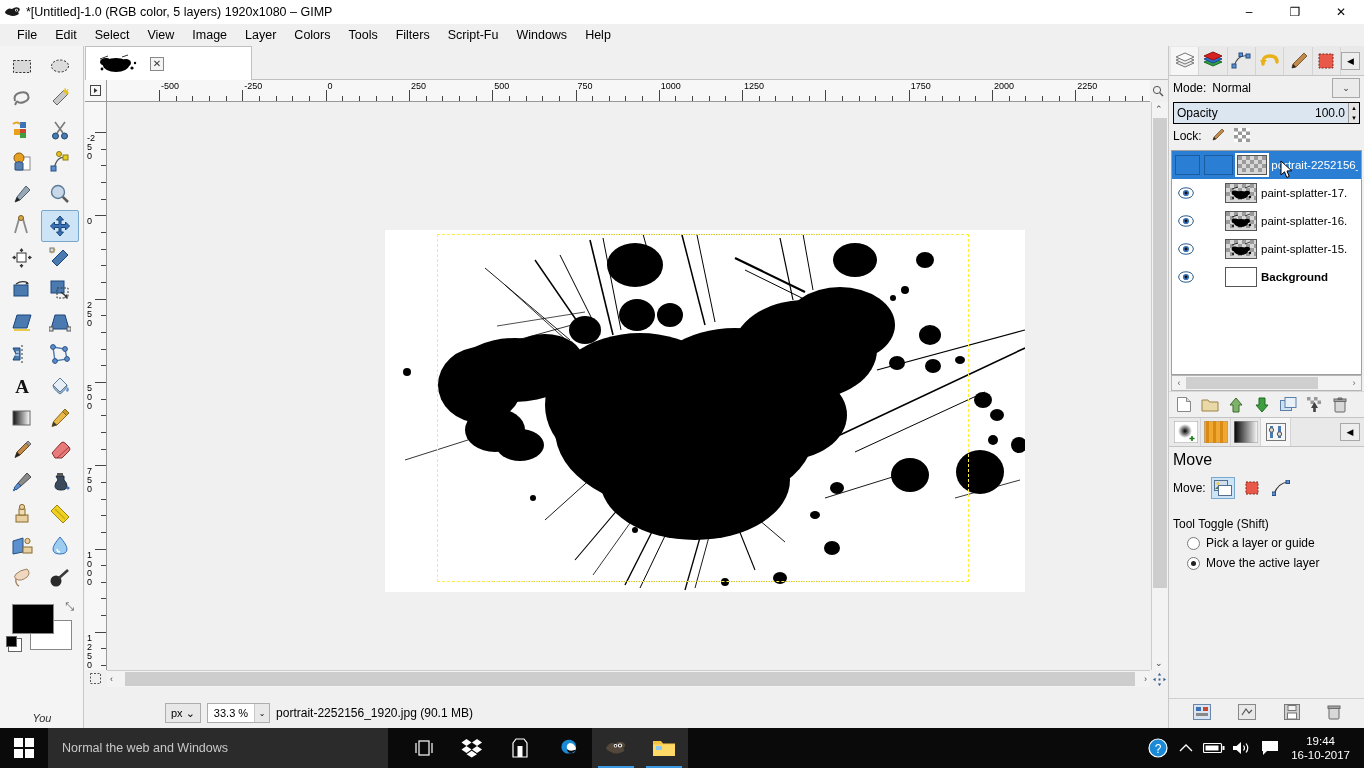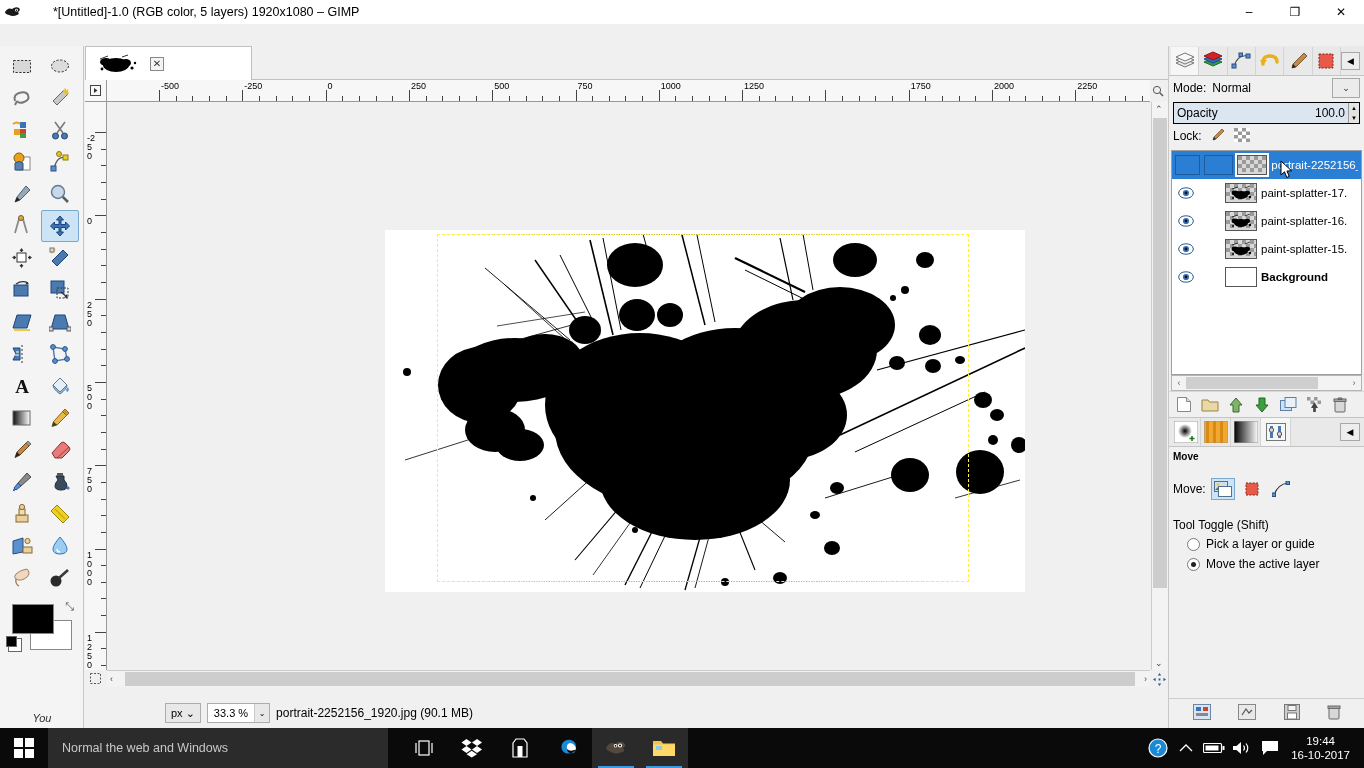--- a/index.html
+++ b/index.html
@@ -7,21 +7,21 @@
     width: 1364px; height: 768px;
     font-family: "Liberation Sans", sans-serif;
     font-size: 12px; overflow: hidden;
     background: #f0f0f0; color: #000;
   }
   #app { position: relative; width: 1364px; height: 768px; }
 
   
   .titlebar {
     position: absolute; left:0; top:0; width:1364px; height:24px;
-    background:#ffffff; display:flex; align-items:center;gap:27px;
+    background:#ffffff; display:flex; align-items:center;
   }
   .tb-icon { width:26px; height:24px; display:flex; align-items:center; justify-content:center; }
   .tb-title { font-size:12.5px; color:#000; }
   .tb-controls { position:absolute; right:0; top:0; display:flex; height:24px; }
   .tb-btn { width:46px; height:24px; display:flex; align-items:center; justify-content:center;
             font-size:12px; color:#000; }
 
   
   .menubar {
     position:absolute; left:0; top:24px; width:1364px; height:22px;
@@ -180,21 +180,21 @@
                border-top:1px solid #d8d8d8; }
   .lbtn { width:22px; height:22px; display:flex; align-items:center; justify-content:center; }
 
   .brushtabs { display:flex; align-items:center; height:30px; background:#e9e9e9;
                border-top:1px solid #c4c4c4; border-bottom:1px solid #c4c4c4; padding-left:2px; }
   .btab { width:30px; height:28px; display:flex; align-items:center; justify-content:center;
           border-right:1px solid #d4d4d4; }
   .btab.sel { background:#f6f6f6; }
 
   .toolopts { padding:4px; }
-  .to-title { font-weight:bold; font-size:10px; margin-bottom:16px; }
+  .to-title { font-weight:normal; font-size:16px; margin-bottom:8px; }
   .to-row { display:flex; align-items:center; gap:5px; margin-bottom:18px; }
   .to-lab { font-size:12px; }
   .to-ico { width:24px; height:22px; display:flex; align-items:center; justify-content:center;
             border:1px solid transparent; }
   .to-ico.sel { background:#cde4f7; border:1px solid #7aa8cd; }
   .to-sub { font-size:12px; margin-bottom:5px; }
   .radio-row { display:flex; align-items:center; gap:6px; padding-left:14px; margin-bottom:6px; }
   .radio { width:13px; height:13px; border-radius:50%; border:1px solid #7a7a7a;
            background:#fff; position:relative; }
   .radio.on::after { content:""; position:absolute; left:3px; top:3px; width:5px; height:5px;
@@ -236,20 +236,34 @@
       </svg>
     </div>
     <div class="tb-title">*[Untitled]-1.0 (RGB color, 5 layers) 1920x1080 – GIMP</div>
     <div class="tb-controls">
       <div class="tb-btn">–</div>
       <div class="tb-btn">❐</div>
       <div class="tb-btn close">✕</div>
     </div>
   </div>
 
+  <div class="menubar">
+    <div class="menu-item">File</div>
+    <div class="menu-item">Edit</div>
+    <div class="menu-item">Select</div>
+    <div class="menu-item">View</div>
+    <div class="menu-item">Image</div>
+    <div class="menu-item">Layer</div>
+    <div class="menu-item">Colors</div>
+    <div class="menu-item">Tools</div>
+    <div class="menu-item">Filters</div>
+    <div class="menu-item">Script-Fu</div>
+    <div class="menu-item">Windows</div>
+    <div class="menu-item">Help</div>
+  </div>
 
   <div class="toolbox">
     <div class="tool-grid" id="toolgrid">
         <div class="tool">
           <svg width="22" height="22" viewBox="0 0 22 22">
             <rect x="2.5" y="5.5" width="17" height="12" fill="#d8d8d8" stroke="#333" stroke-dasharray="2.2 1.6"></rect>
           </svg>
         </div>
         <div class="tool">
           <svg width="22" height="22" viewBox="0 0 22 22">

